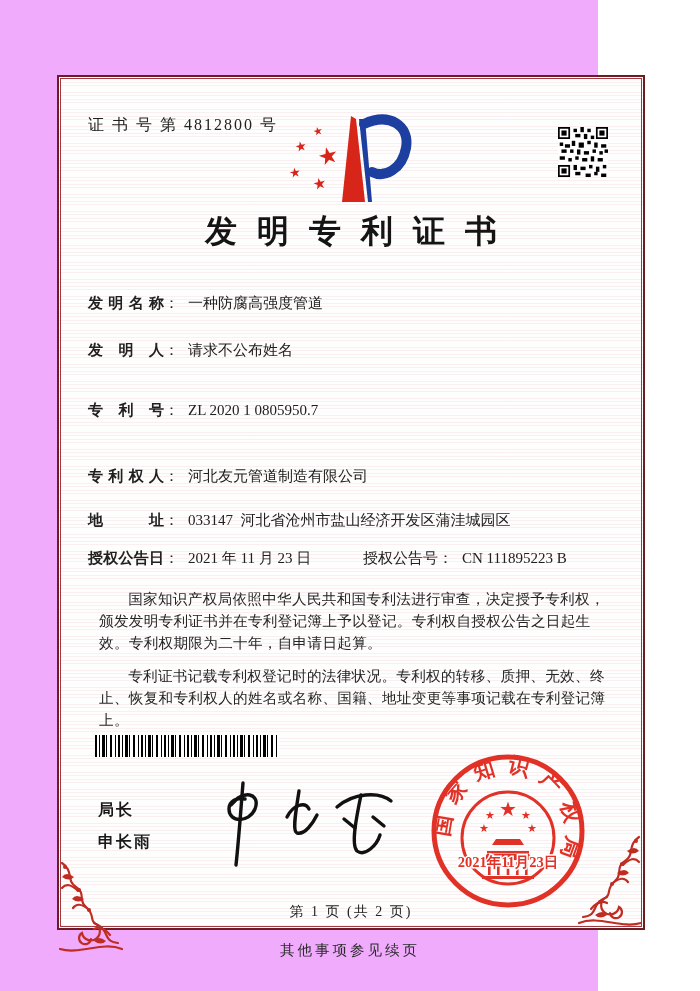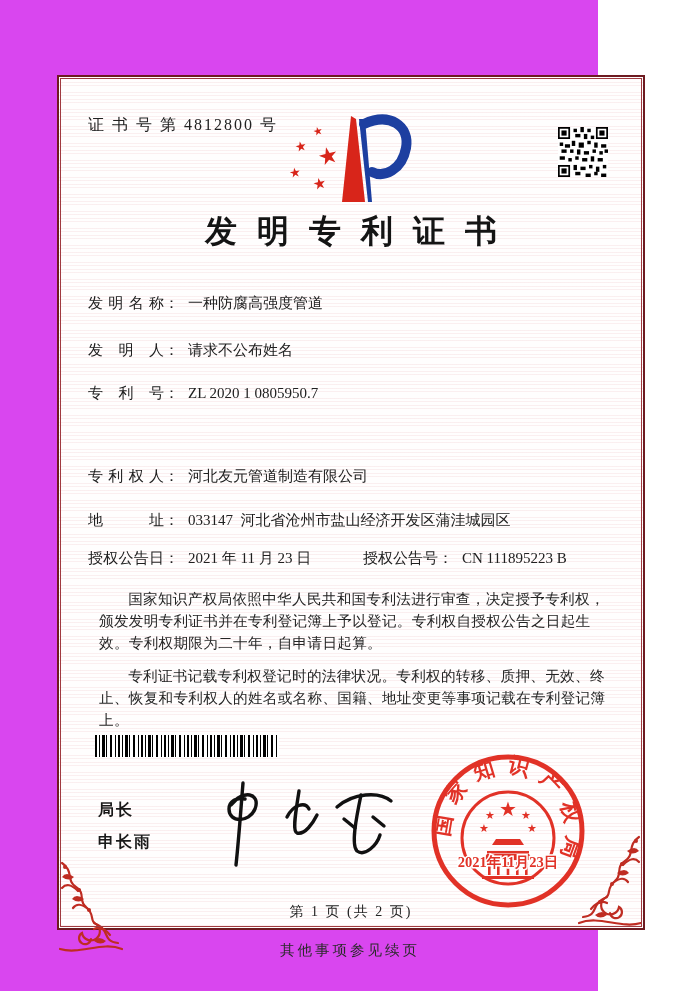--- a/index.html
+++ b/index.html
@@ -1,37 +1,37 @@
 <!DOCTYPE html>
 <html><head>
 <meta charset="utf-8">
 <style>
   html,body{margin:0;padding:0;}
   body{
     width:700px;height:991px;background:#ffffff;overflow:hidden;position:relative;
     font-family:"Liberation Serif","DejaVu Serif",serif;color:#1e1e1e;
   }
-  .canvas{position:absolute;inset:0;width:598px;height:991px;background:#d946ef;}
+  .canvas{position:absolute;inset:0;width:598px;height:991px;background:#f0abfc;}
   
   .frame{
     position:absolute;left:57px;top:75px;width:588px;height:855px;
     background:
       repeating-linear-gradient(180deg, rgba(228,160,166,0.16) 0 0.8px, rgba(255,255,255,0) 0.8px 3.4px),
       #fffefe;
   }
   .frame::before{content:"";position:absolute;inset:0;border:2px solid #6e1b21;pointer-events:none;}
   .frame::after{content:"";position:absolute;inset:3px;border:1px solid #a03a40;pointer-events:none;}
   .abs{position:absolute;}
   .certno{left:31px;top:40px;font-size:16px;letter-spacing:2px;color:#222;}
   .title{
     left:0;top:135px;width:100%;text-align:center;
     font-size:32px;font-weight:700;letter-spacing:20px;text-indent:20px;color:#141414;
   }
   .row{left:31px;width:534px;height:22px;font-size:15px;color:#202020;}
-  .flabel{display:inline-block;width:76px;text-align:justify;text-align-last:justify;vertical-align:top;}
+  .flabel{display:inline-block;width:76px;text-align:justify;text-align-last:justify;vertical-align:top;font-weight:bold;}
   .colon{display:inline-block;margin-right:9px;}
   .val{white-space:pre;}
   .pair2{position:absolute;left:275px;top:0;white-space:nowrap;}
   .body-text{left:31px;top:502px;width:534px;font-size:14.6px;line-height:22px;letter-spacing:0.3px;color:#242424;}
   .body-text p{margin:11px;text-indent:2em;}
   .barcode{
     left:38px;top:660px;width:184px;height:22px;
     background:repeating-linear-gradient(90deg,
       #000 0 2px, #fff 2px 4px, #000 4px 5px, #fff 5px 7px,
       #000 7px 10px, #fff 10px 11px, #000 11px 12px, #fff 12px 15px,
@@ -117,21 +117,21 @@
     </div>
 
     <div class="abs title">发明专利证书</div>
 
     <div class="abs row" style="top:219px;">
       <span class="flabel">发明名称</span><span class="colon">：</span><span class="val">一种防腐高强度管道</span>
     </div>
     <div class="abs row" style="top:266px;">
       <span class="flabel">发明人</span><span class="colon">：</span><span class="val">请求不公布姓名</span>
     </div>
-    <div class="abs row" style="top:309px;">
+    <div class="abs row" style="top:326px;">
       <span class="flabel">专利号</span><span class="colon">：</span><span class="val">ZL 2020 1 0805950.7</span>
     </div>
     <div class="abs row" style="top:392px;">
       <span class="flabel">专利权人</span><span class="colon">：</span><span class="val">河北友元管道制造有限公司</span>
     </div>
     <div class="abs row" style="top:436px;">
       <span class="flabel">地址</span><span class="colon">：</span><span class="val">033147  河北省沧州市盐山经济开发区蒲洼城园区</span>
     </div>
     <div class="abs row" style="top:474px;">
       <span class="flabel">授权公告日</span><span class="colon">：</span><span class="val">2021 年 11 月 23 日</span>

